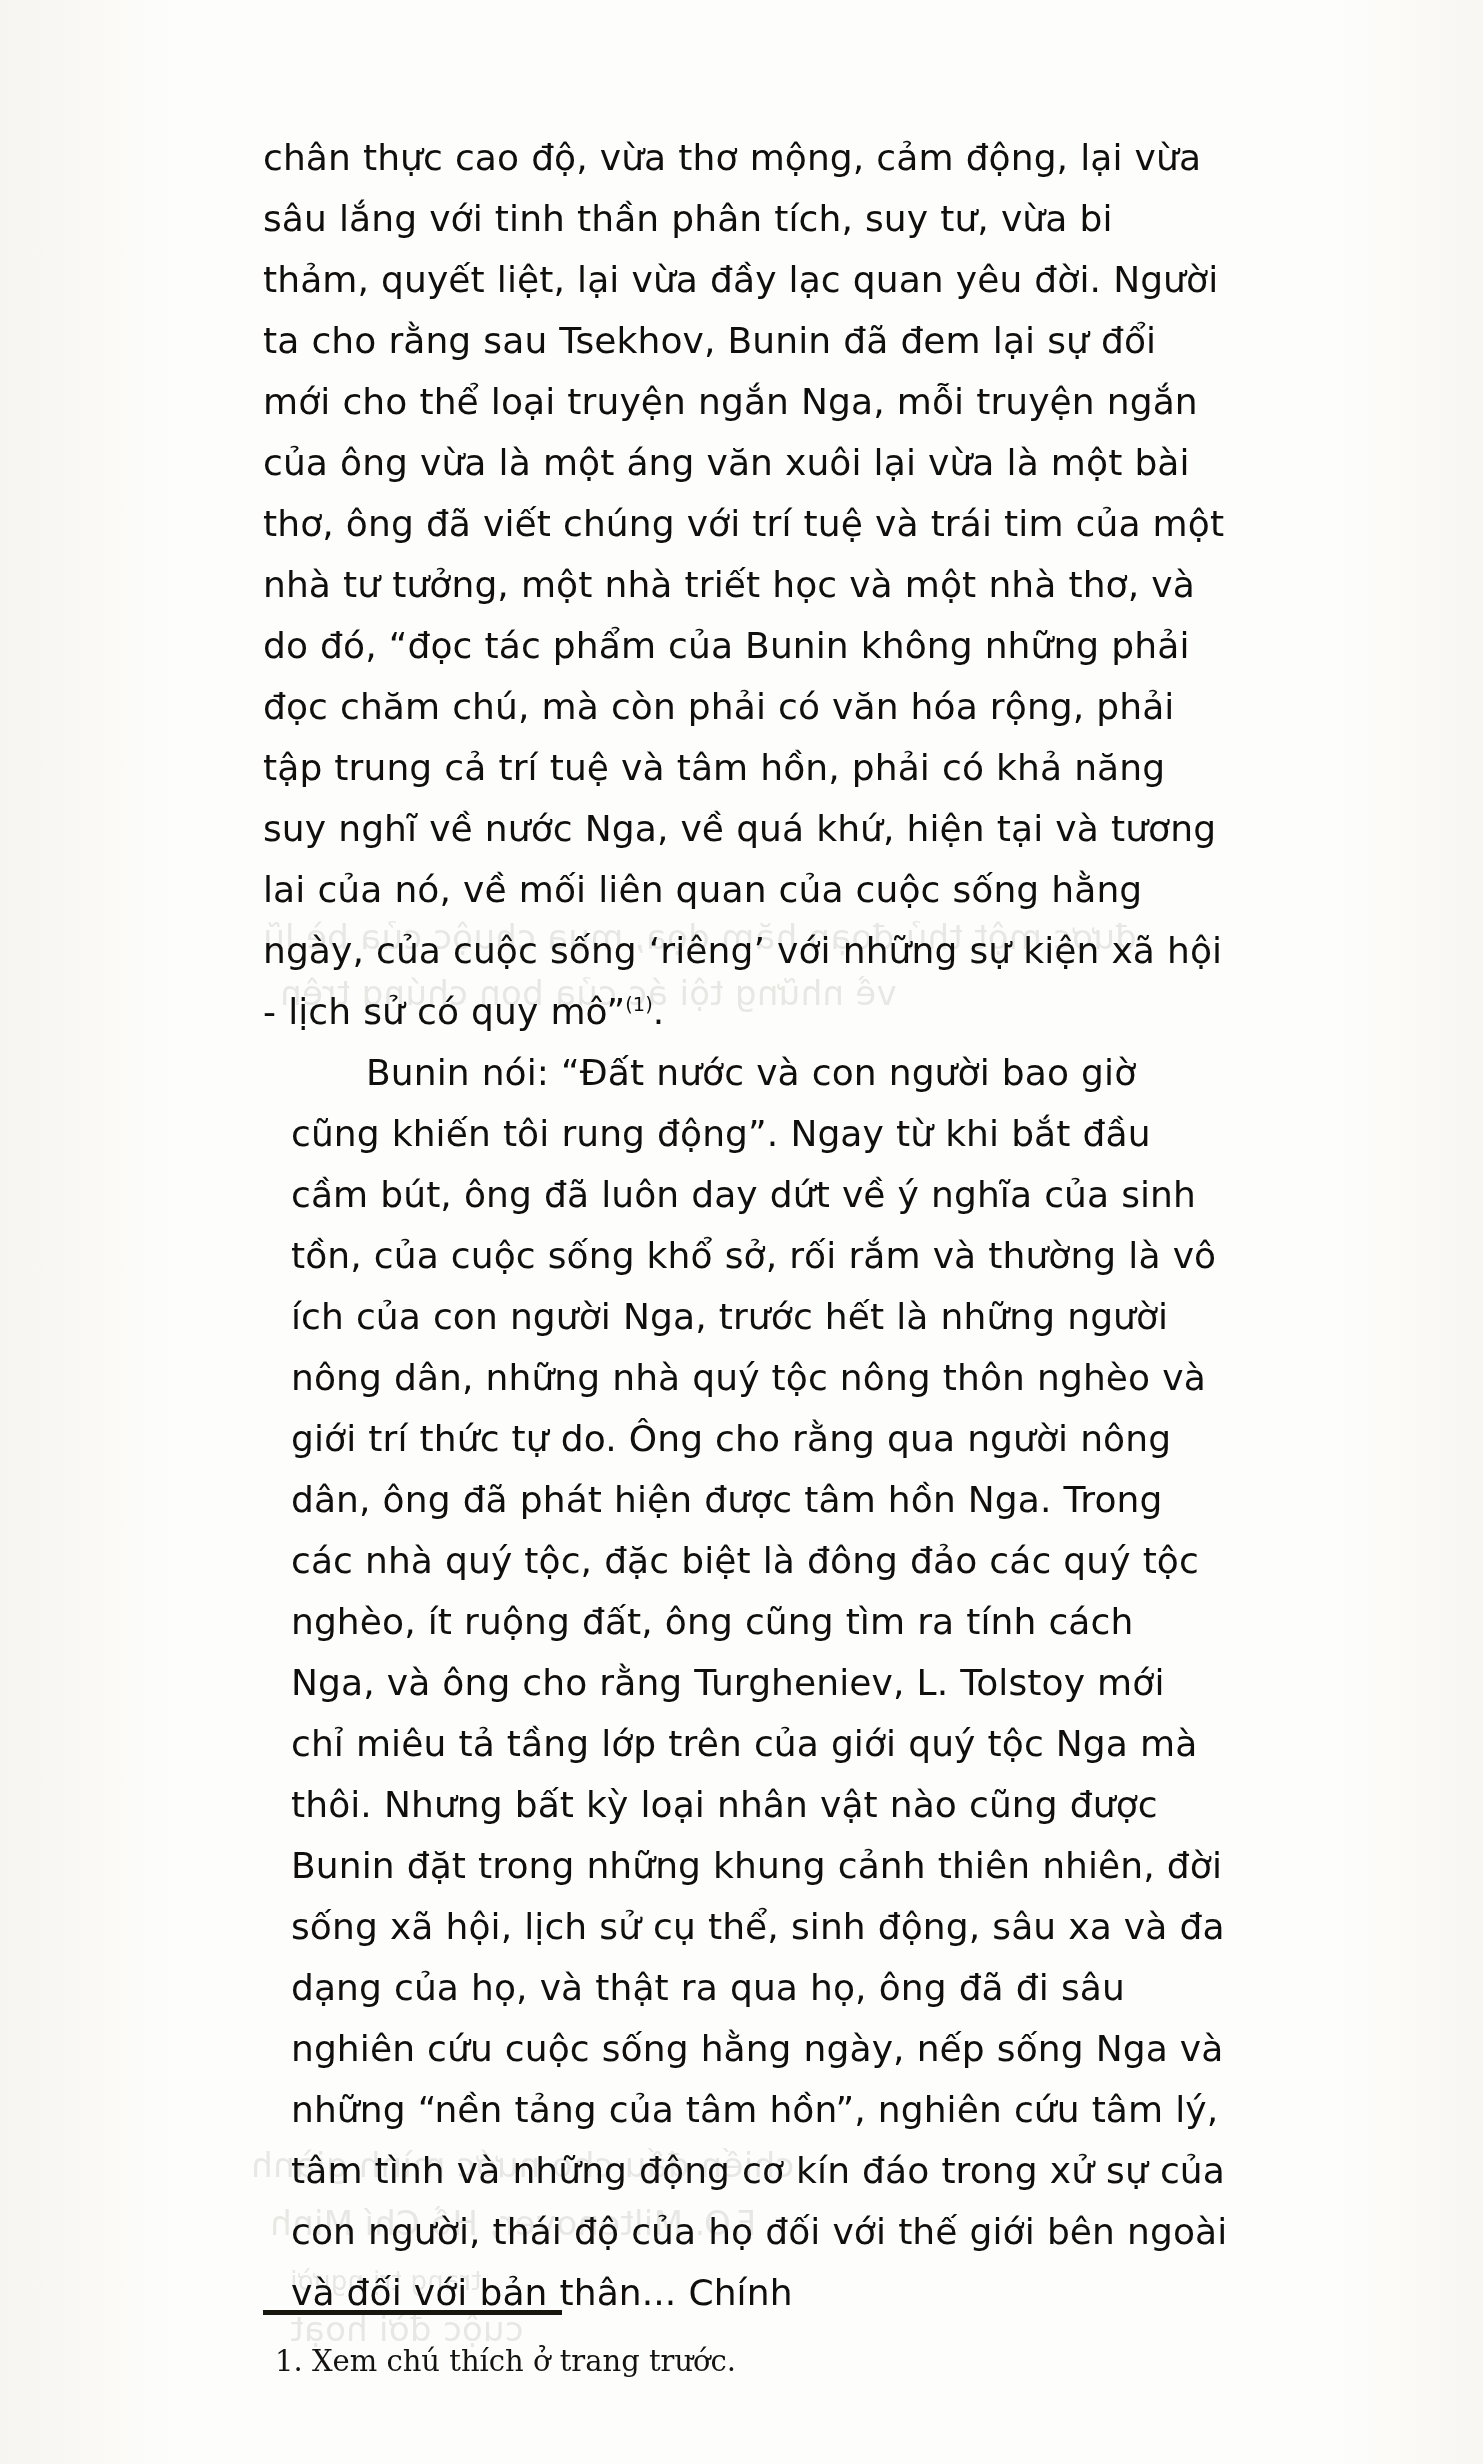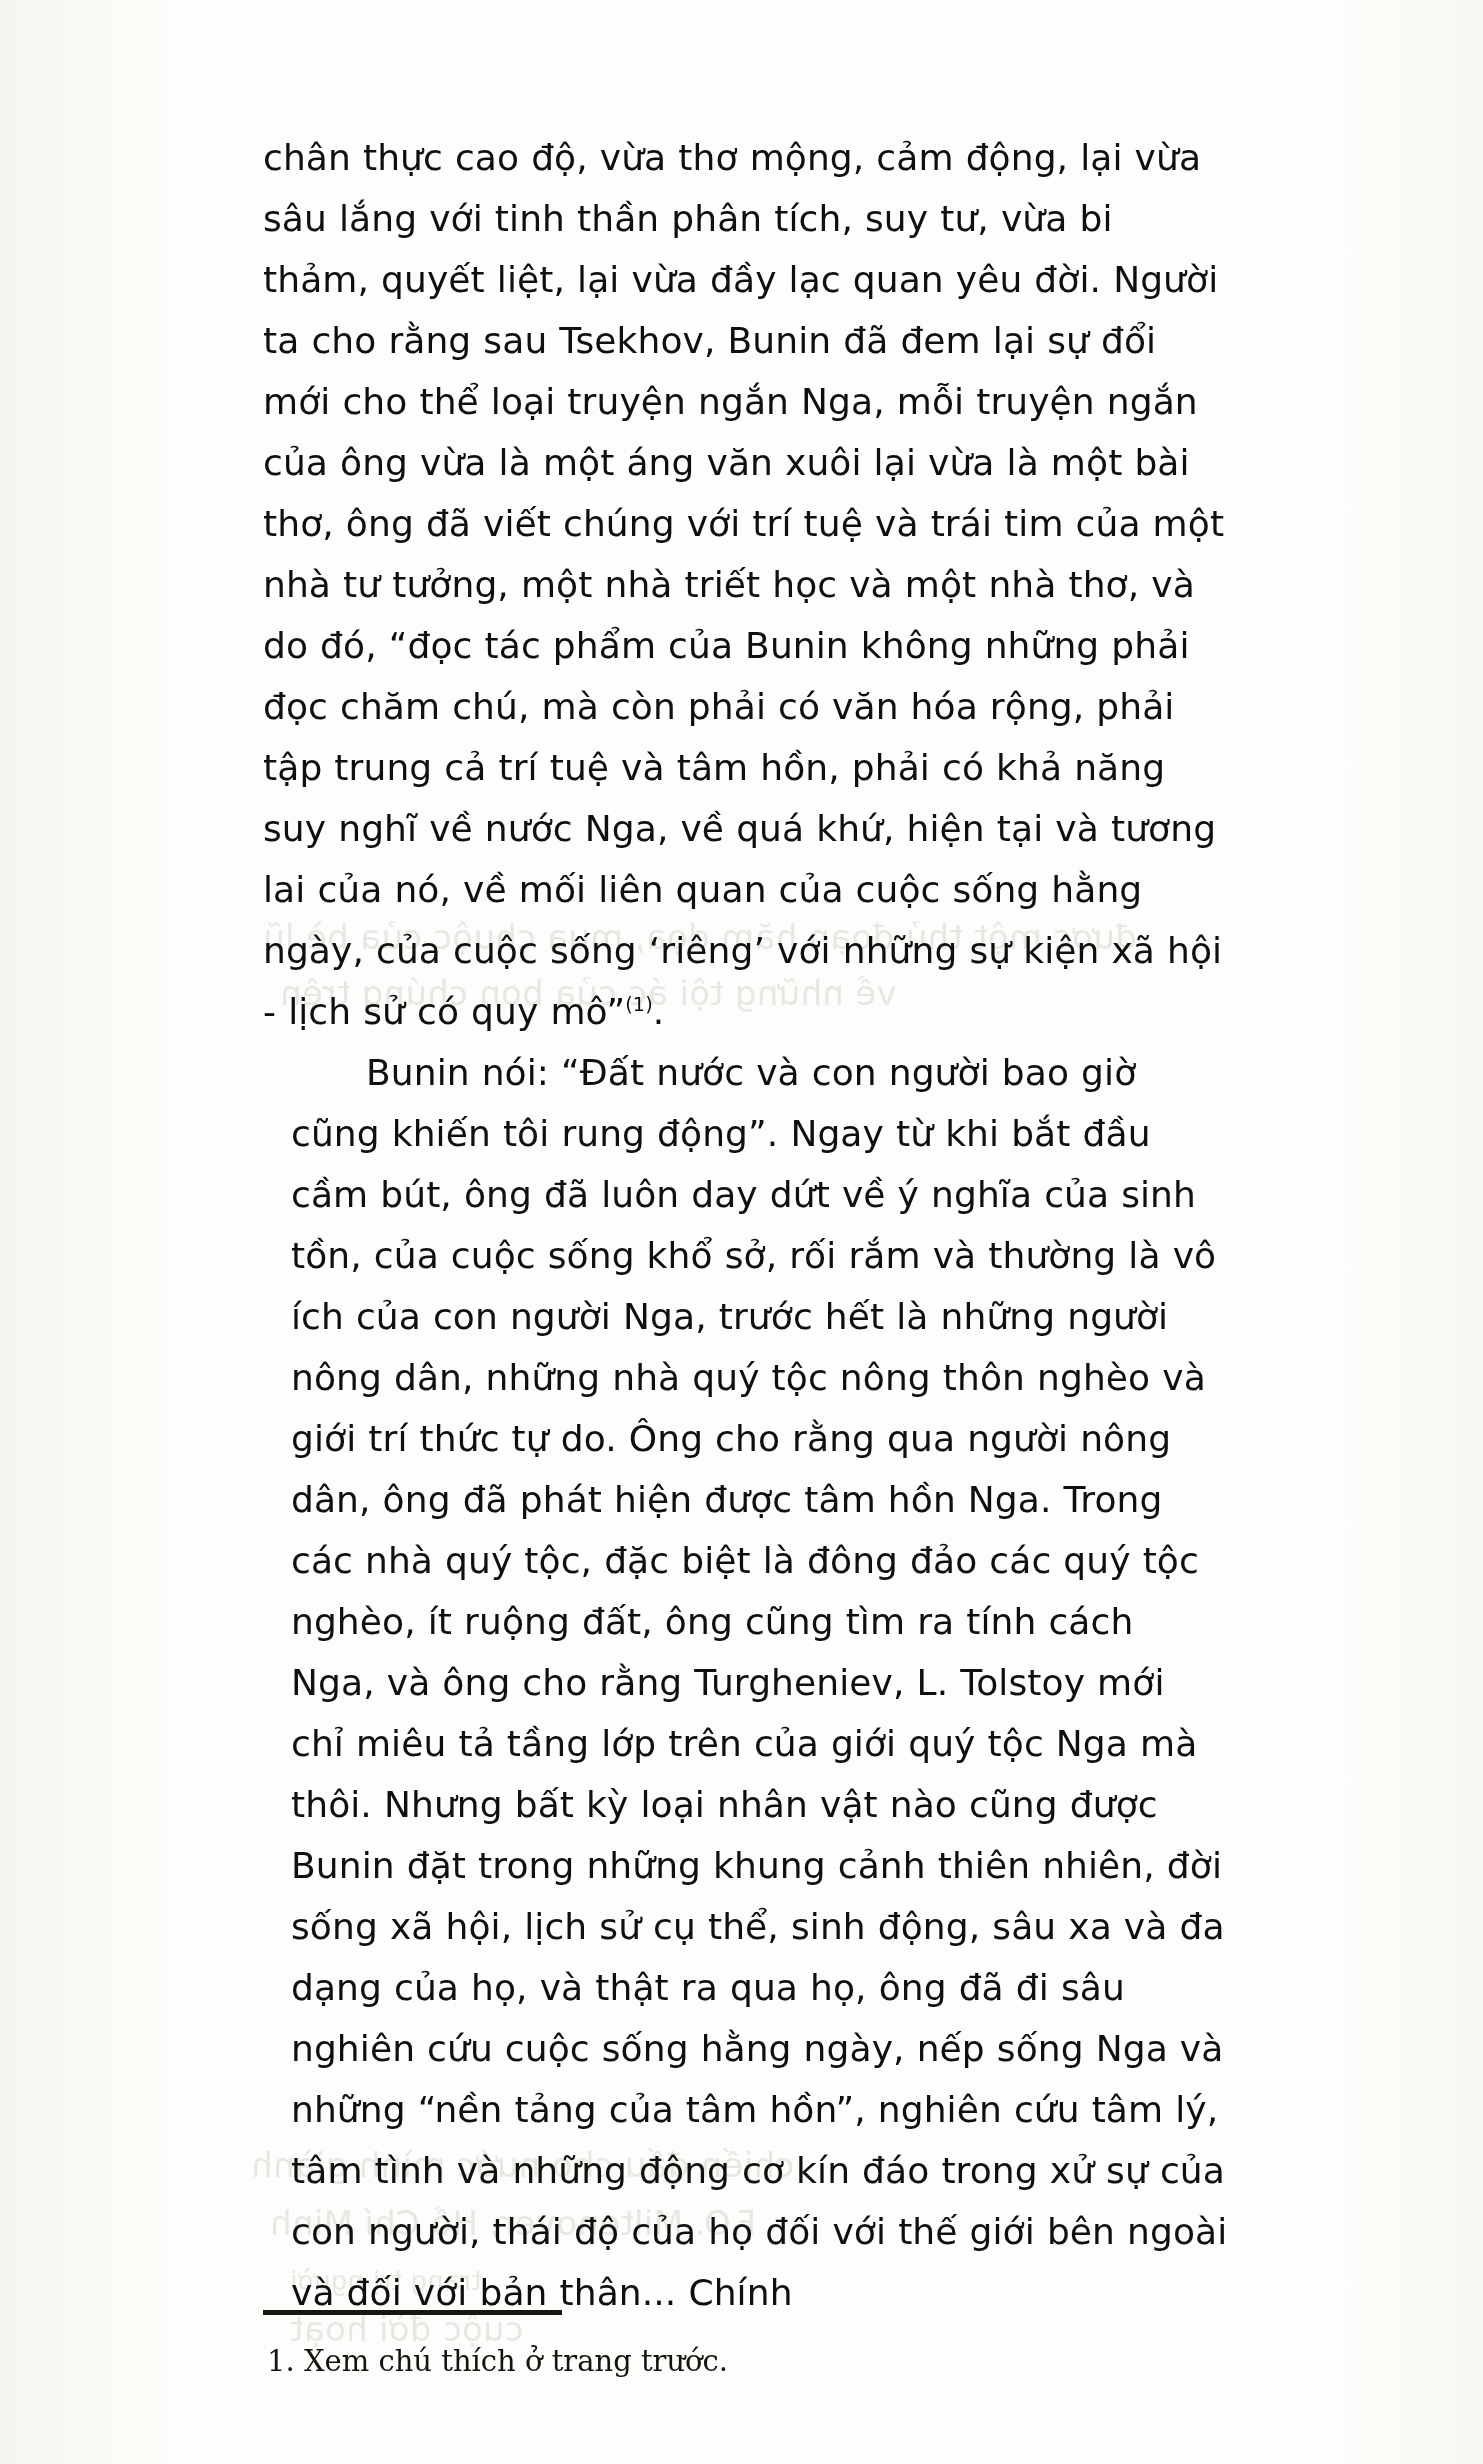--- a/index.html
+++ b/index.html
@@ -83,21 +83,21 @@
     top: 2310px;
     width: 966px;
   }
   .footnote-rule {
     width: 299px;
     height: 4.8px;
     background: #17160f;
     margin: 0 0 27px 0;
   }
   .footnote-text {
-    margin: 4px;
+    margin: 12px;
     font-family: "DejaVu Serif", serif;
     font-size: 29px;
     line-height: 39px;
     color: #14130f;
   }
 </style>
 </head>
 <body>
 
 <div class="page">

